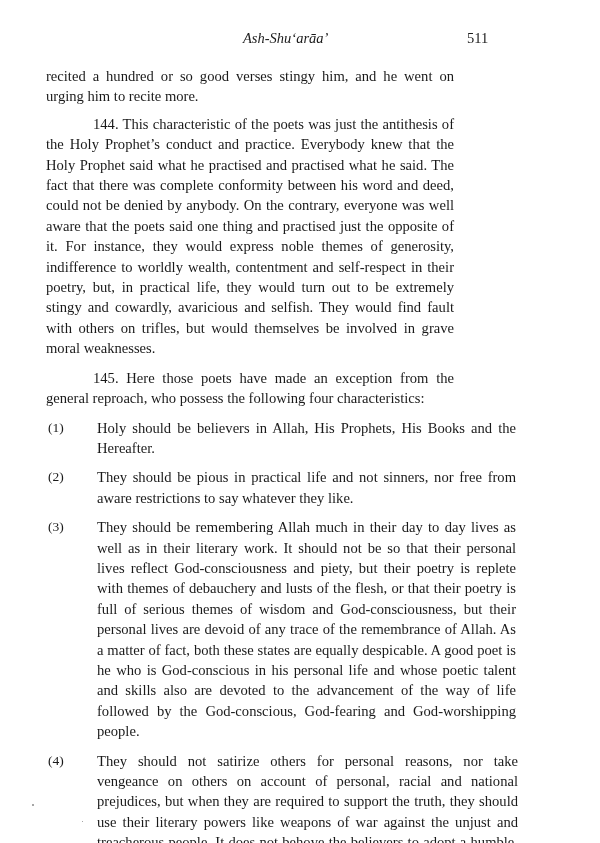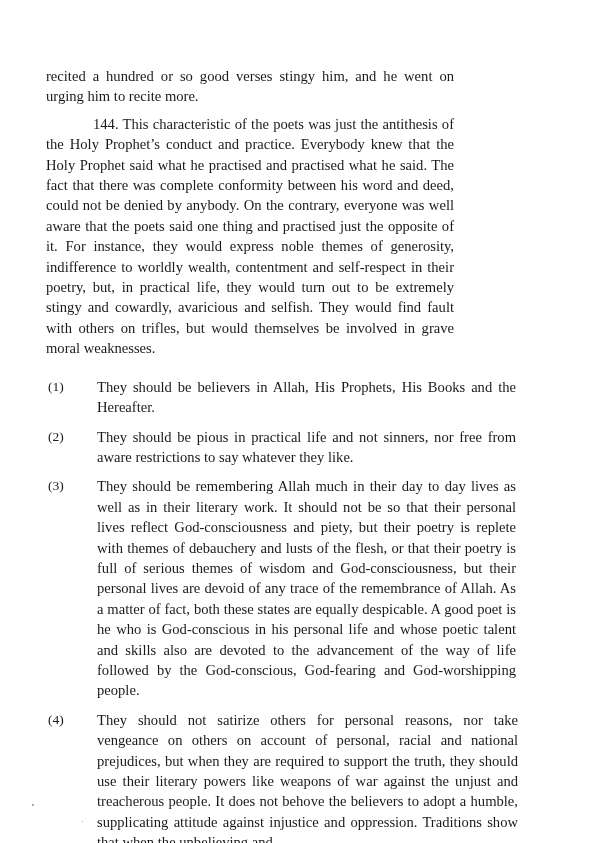--- a/index.html
+++ b/index.html
@@ -86,32 +86,37 @@
       width: 2px; height: 2px;
       background: #888;
       border-radius: 1px;
     }
   </style>
 </head>
 <body>
 
 <div class="page">
 
+  <div class="running-head">
+    <span class="running-title">Ash-Shu‘arāa’</span>
+    <span class="page-number">511</span>
+  </div>
 
   <div class="body-text">
     <p class="para">recited a hundred or so good verses stingy him, and he went on urging him to recite more.</p>
     <div class="gap-sm"></div>
     <p class="para indent">144. This characteristic of the poets was just the antithesis of the Holy Prophet’s conduct and practice. Everybody knew that the Holy Prophet said what he practised and practised what he said. The fact that there was complete conformity between his word and deed, could not be denied by anybody. On the contrary, everyone was well aware that the poets said one thing and practised just the opposite of it. For instance, they would express noble themes of generosity, indifference to worldly wealth, contentment and self-respect in their poetry, but, in practical life, they would turn out to be extremely stingy and cowardly, avaricious and selfish. They would find fault with others on trifles, but would themselves be involved in grave moral weaknesses.</p>
     <div class="gap-md"></div>
+    <p class="para indent">145. Here those poets have made an exception from the general reproach, who possess the following four characteristics:</p>
     <div class="gap-md"></div>
 
     <ul class="list">
       <li class="list-item">
         <span class="num">(1)</span>
-        <span class="txt">They should be believers in Allah, His Prophets, His Books and the Hereafter.</span>
+        <span class="txt">Holy should be believers in Allah, His Prophets, His Books and the Hereafter.</span>
       </li>
       <li class="list-item">
         <span class="num">(2)</span>
         <span class="txt">They should be pious in practical life and not sinners, nor free from aware restrictions to say whatever they like.</span>
       </li>
       <li class="list-item">
         <span class="num">(3)</span>
         <span class="txt">They should be remembering Allah much in their day to day lives as well as in their literary work. It should not be so that their personal lives reflect God-consciousness and piety, but their poetry is replete with themes of debauchery and lusts of the flesh, or that their poetry is full of serious themes of wisdom and God-consciousness, but their personal lives are devoid of any trace of the remembrance of Allah. As a matter of fact, both these states are equally despicable. A good poet is he who is God-conscious in his personal life and whose poetic talent and skills also are devoted to the advancement of the way of life followed by the God-conscious, God-fearing and God-worshipping people.</span>
       </li>
       <li class="list-item wide">

